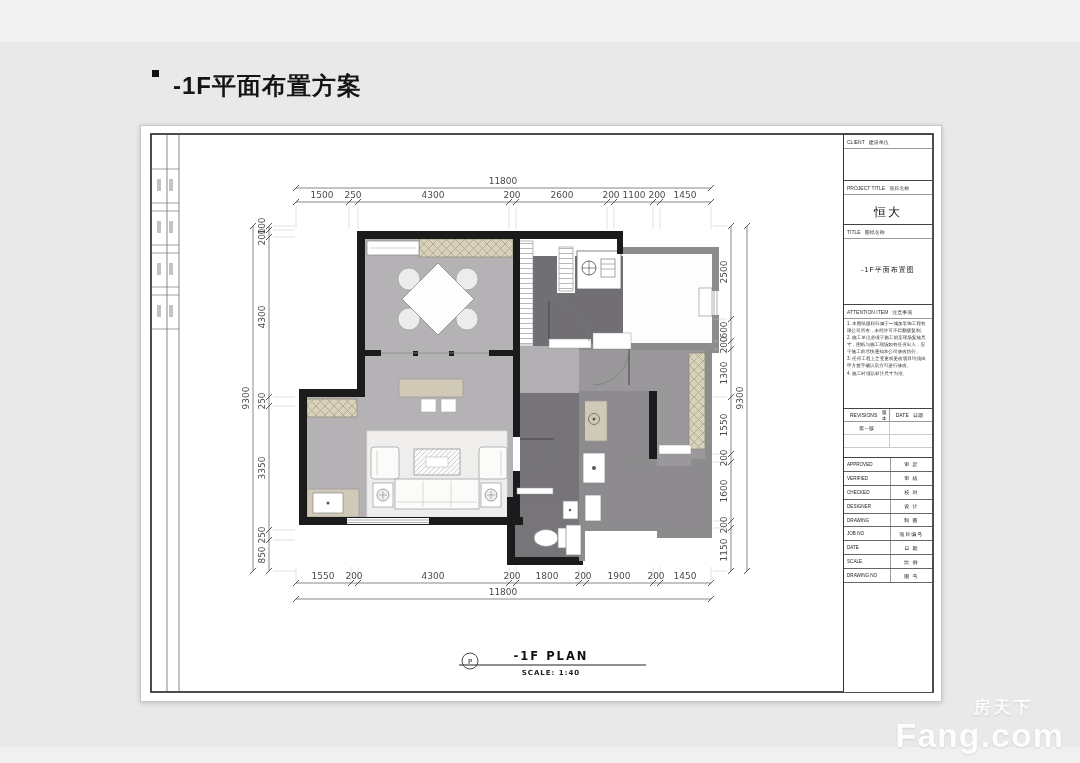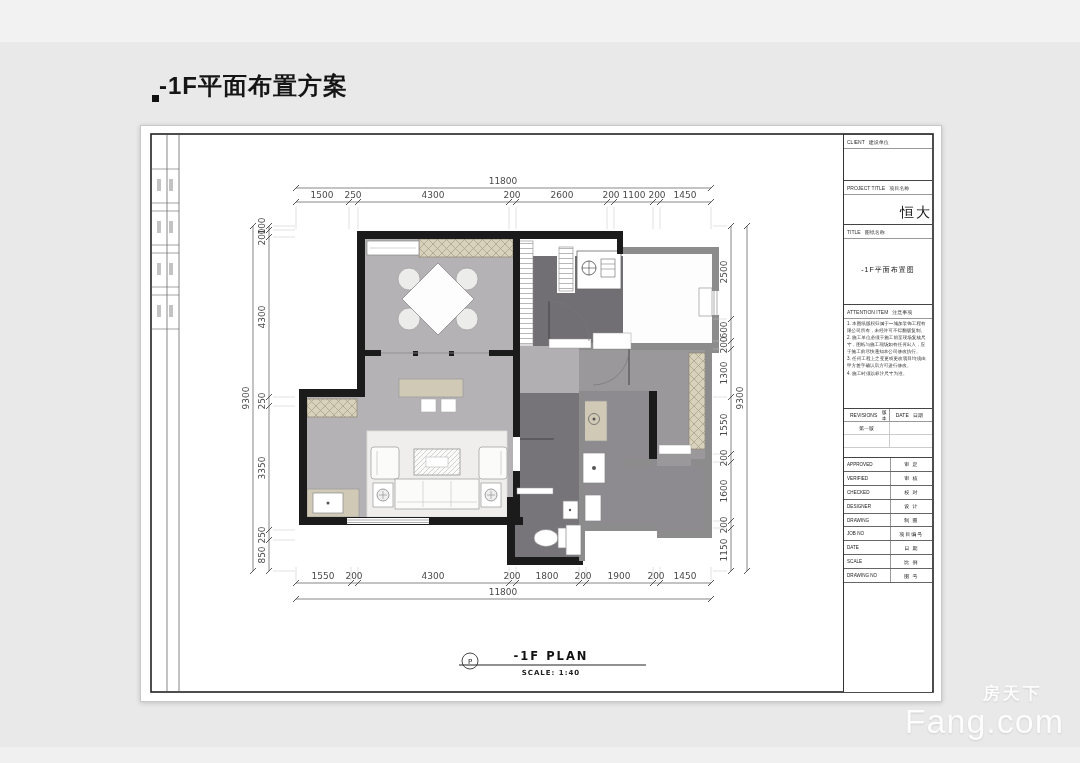--- a/index.html
+++ b/index.html
@@ -1,21 +1,21 @@
 <!DOCTYPE html>
 <html><head>
 <meta charset="utf-8">
 <style>
   html,body{margin:0;padding:0;}
   body{width:1080px;height:763px;position:relative;background:#e9e9e9;overflow:hidden;
        font-family:"Liberation Sans","DejaVu Sans",sans-serif;}
   .band-top{position:absolute;left:0;top:0;width:1080px;height:42px;background:#f2f2f2;}
   .band-bottom{position:absolute;left:0;bottom:0;width:1080px;height:16px;background:#f0f0f0;}
 
-  .heading-row{position:absolute;left:152px;top:70px;display:flex;align-items:flex-end;}
+  .heading-row{position:absolute;left:152px;top:70px;display:flex;align-items:flex-start;gap:14px;}
   .bullet{width:7px;height:7px;background:#111;}
   .heading-row h1{margin:0;font-size:24px;font-weight:bold;color:#151515;letter-spacing:1px;}
 
   .sheet{position:absolute;left:140px;top:125px;width:800px;height:575px;background:#ffffff;
          border:1px solid #c8c8c8;box-shadow:0 1px 5px rgba(0,0,0,.18);}
   .plan-svg{position:absolute;left:0;top:0;width:800px;height:575px;}
   svg text{font-family:"DejaVu Sans","Liberation Sans",sans-serif;}
 
   
   .titleblock{position:absolute;left:702px;top:8px;width:89px;height:558px;background:#fff;
@@ -25,42 +25,42 @@
   .logo-glyph{width:26px;height:36px;border:3px solid #151515;border-radius:3px;margin-bottom:4px;}
   .logo-cn{font-size:11px;font-weight:bold;color:#111;letter-spacing:1px;}
   .logo-en{font-size:9px;font-weight:bold;color:#111;letter-spacing:2px;margin-top:1px;}
   .tb-sec{border-top:1px solid #444;box-sizing:border-box;}
   .tb-label-row{height:13px;border-bottom:1px solid #999;display:flex;align-items:center;gap:4px;
                 padding:0 3px;font-size:5px;color:#333;white-space:nowrap;overflow:hidden;}
   .tb-client{height:46px;}
   .tb-project{height:44px;}
   .tb-title{height:80px;}
   .tb-value{text-align:center;color:#111;}
-  .v-project{font-size:14px;margin-top:9px;letter-spacing:2px;text-align:right;}
+  .v-project{font-size:12px;margin-top:9px;letter-spacing:2px;}
   .v-title{font-size:7px;margin-top:26px;letter-spacing:1px;}
   .tb-attention{height:104px;overflow:hidden;}
   .tb-notes{padding:2px 3px;font-size:4.6px;line-height:1.45;color:#333;}
   .tb-notes p{margin:0 0 1px 0;}
   .tb-rev{height:49px;}
   .tb-rev-head{display:flex;height:12px;border-bottom:1px solid #999;}
   .tb-rev-head span{display:flex;align-items:center;padding-left:3px;box-sizing:border-box;}
   .rev-c1{width:52%;border-right:1px solid #999;}
   .rev-c2{width:48%;}
   .tb-rev-row{display:flex;height:12px;border-bottom:1px solid #ccc;}
   .tb-rev-row span{display:flex;align-items:center;justify-content:center;width:52%;border-right:1px solid #ccc;box-sizing:border-box;}
   .tb-row{display:flex;height:13.9px;border-bottom:1px solid #666;box-sizing:border-box;}
   .tb-row .en{width:52%;display:flex;align-items:center;padding-left:3px;font-size:4.6px;color:#222;box-sizing:border-box;}
   .tb-row .cn{width:48%;display:flex;align-items:center;justify-content:center;border-left:1px solid #999;
               font-size:5px;color:#111;box-sizing:border-box;letter-spacing:1px;}
 
   
-  .watermark{position:absolute;right:16px;bottom:25px;color:#fdfdfd;
+  .watermark{position:absolute;right:16px;bottom:11px;color:#fdfdfd;
              text-shadow:0 1px 2px rgba(0,0,0,.10),0 0 1px #e0e0e0;line-height:1;}
   .wm-cn{font-size:17px;font-weight:bold;letter-spacing:3px;margin-left:78px;margin-bottom:2px;}
-  .wm-en{font-size:34px;font-weight:400;letter-spacing:1px;}
+  .wm-en{font-size:34px;font-weight:700;letter-spacing:1px;}
 </style>
 </head>
 <body>
 
 <div class="band-top"></div>
 <div class="band-bottom"></div>
 
 <div class="heading-row">
   <span class="bullet"></span>
   <h1>-1F平面布置方案</h1>

